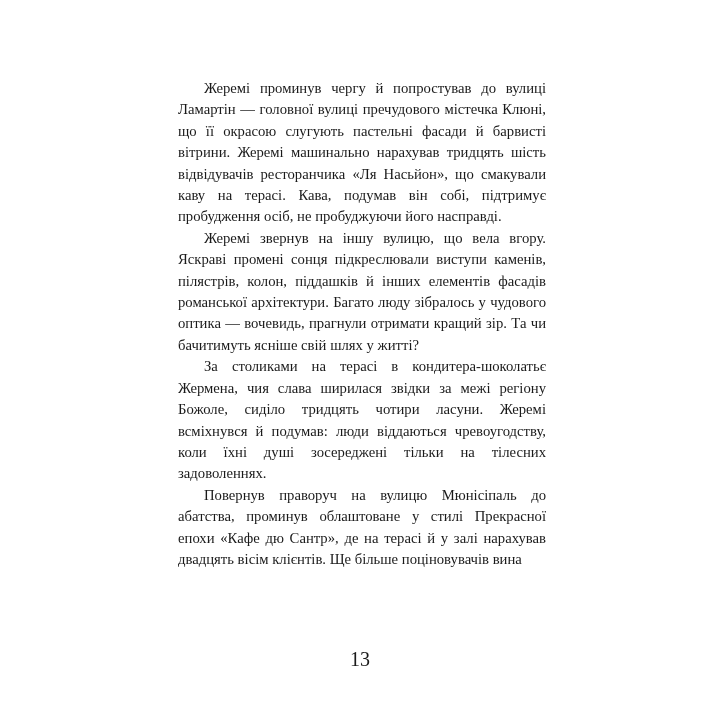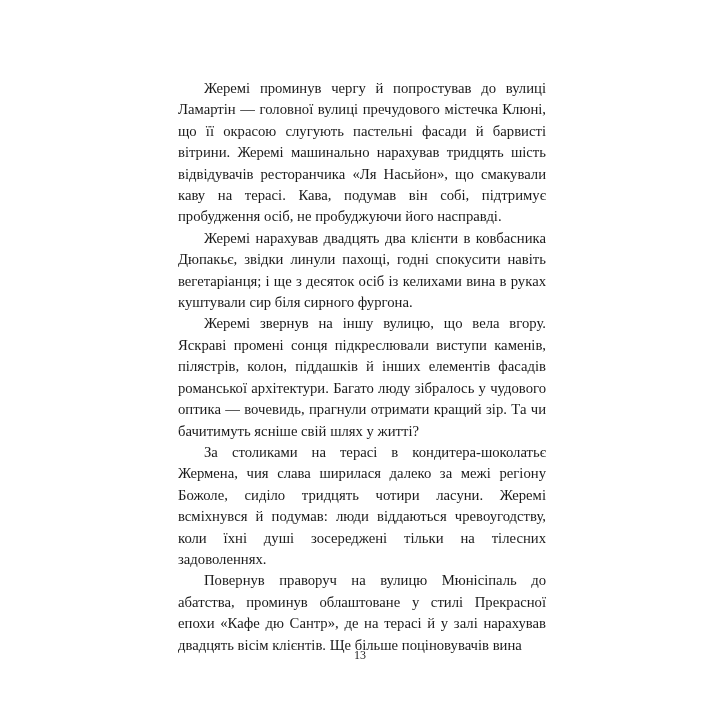--- a/index.html
+++ b/index.html
@@ -41,33 +41,32 @@
   }
   .para:last-child {
     text-align: justify;
   }
   .folio {
     position: absolute;
     left: 0;
     top: 648px;
     width: 720px;
     text-align: center;
-    font-size: 12px;
+    font-size: 20px;
     color: #1a1a1a;
     font-family: "Liberation Serif", serif;
   }
 </style>
 </head>
 <body>
 
 <div class="page">
 
   <div class="text-block">
     <p class="para">Жеремі проминув чергу й попростував до вулиці Ламартін — головної вулиці пречудового містечка Клюні, що її окрасою слугують пастельні фасади й барвисті вітрини. Жеремі машинально нарахував тридцять шість відвідувачів ресторанчика «Ля Насьйон», що смакували каву на терасі. Кава, подумав він собі, підтримує пробудження осіб, не пробуджуючи його насправді.</p>
-    <p class="para">Жеремі нарахував двадцять два клієнти в ковбасника Дюпакьє, звідки линули пахощі, годні спокусити навіть вегетаріанця; і ще з десяток осіб із келихами вина в руках куштували сир біля сирного фургона.</p>
     <p class="para">Жеремі звернув на іншу вулицю, що вела вгору. Яскраві промені сонця підкреслювали виступи каменів, пілястрів, колон, піддашків й інших елементів фасадів романської архітектури. Багато люду зібралось у чудового оптика — вочевидь, прагнули отримати кращий зір. Та чи бачитимуть ясніше свій шлях у житті?</p>
-    <p class="para">За столиками на терасі в кондитера-шоколатьє Жермена, чия слава ширилася далеко за межі регіону Божоле, сиділо тридцять чотири ласуни. Жеремі всміхнувся й подумав: люди віддаються чревоугодству, коли їхні душі зосереджені тільки на тілесних задоволеннях.</p>
+    <p class="para">За столиками на терасі в кондитера-шоколатьє Жермена, чия слава ширилася звідки за межі регіону Божоле, сиділо тридцять чотири ласуни. Жеремі всміхнувся й подумав: люди віддаються чревоугодству, коли їхні душі зосереджені тільки на тілесних задоволеннях.</p>
     <p class="para">Повернув праворуч на вулицю Мюнісіпаль до абатства, проминув облаштоване у стилі Прекрасної епохи «Кафе дю Сантр», де на терасі й у залі нарахував двадцять вісім клієнтів. Ще більше поціновувачів вина</p>
   </div>
 
   <div class="folio">13</div>
 
 </div>
 
 </body></html>

